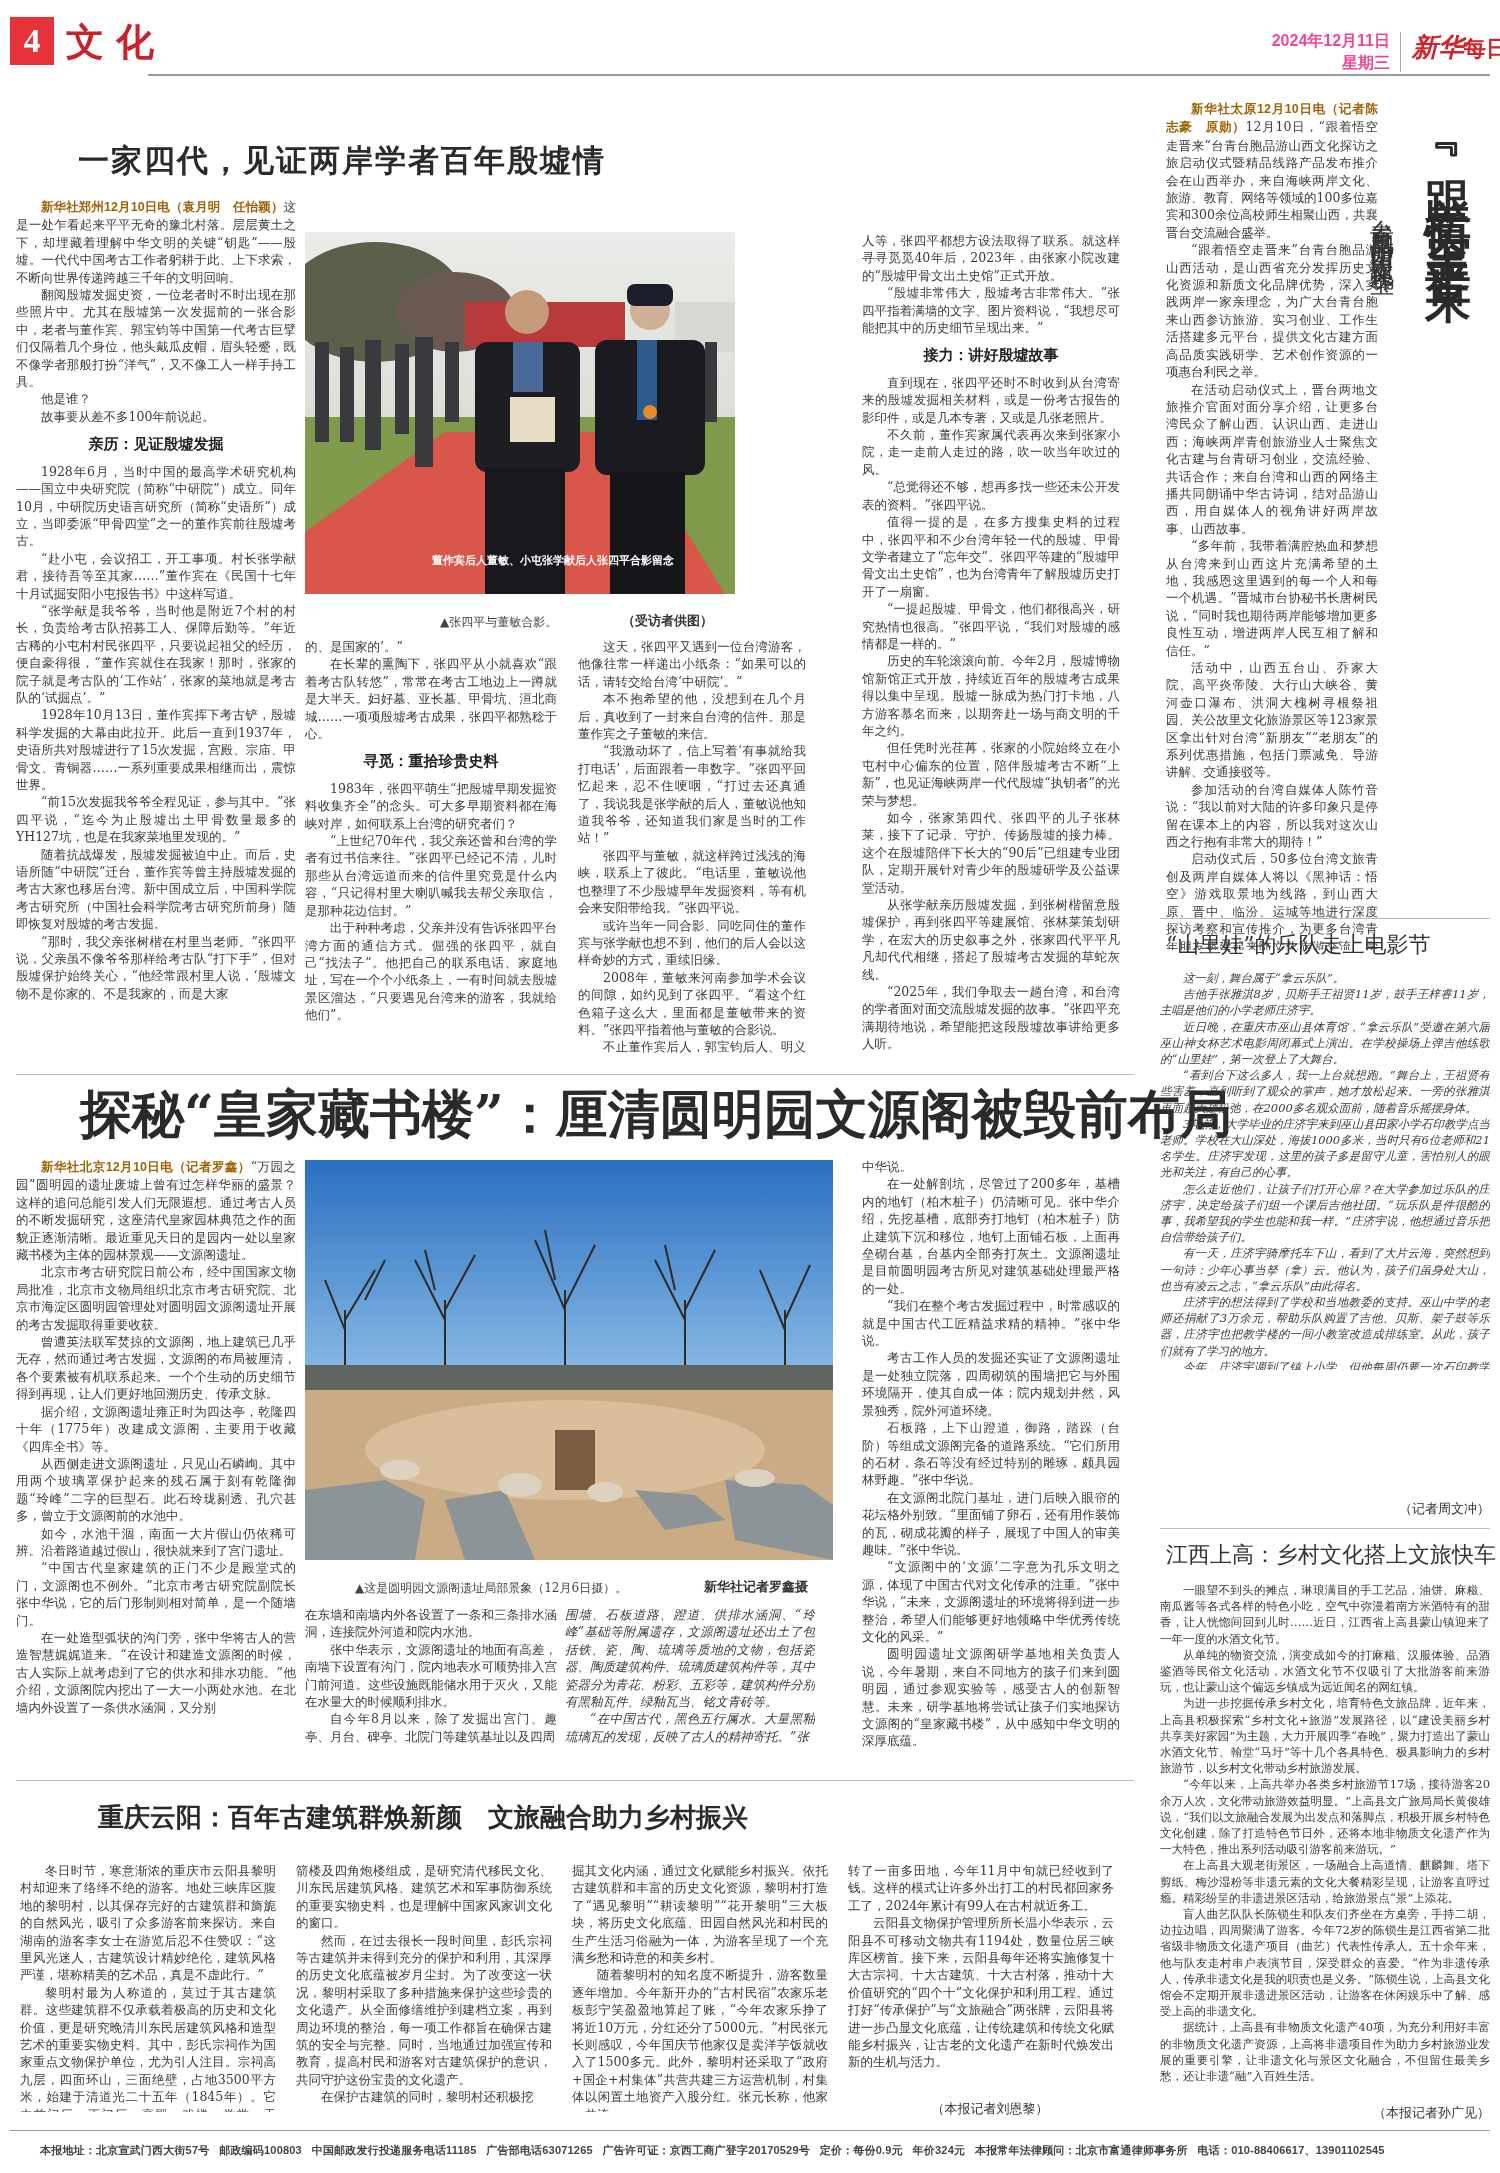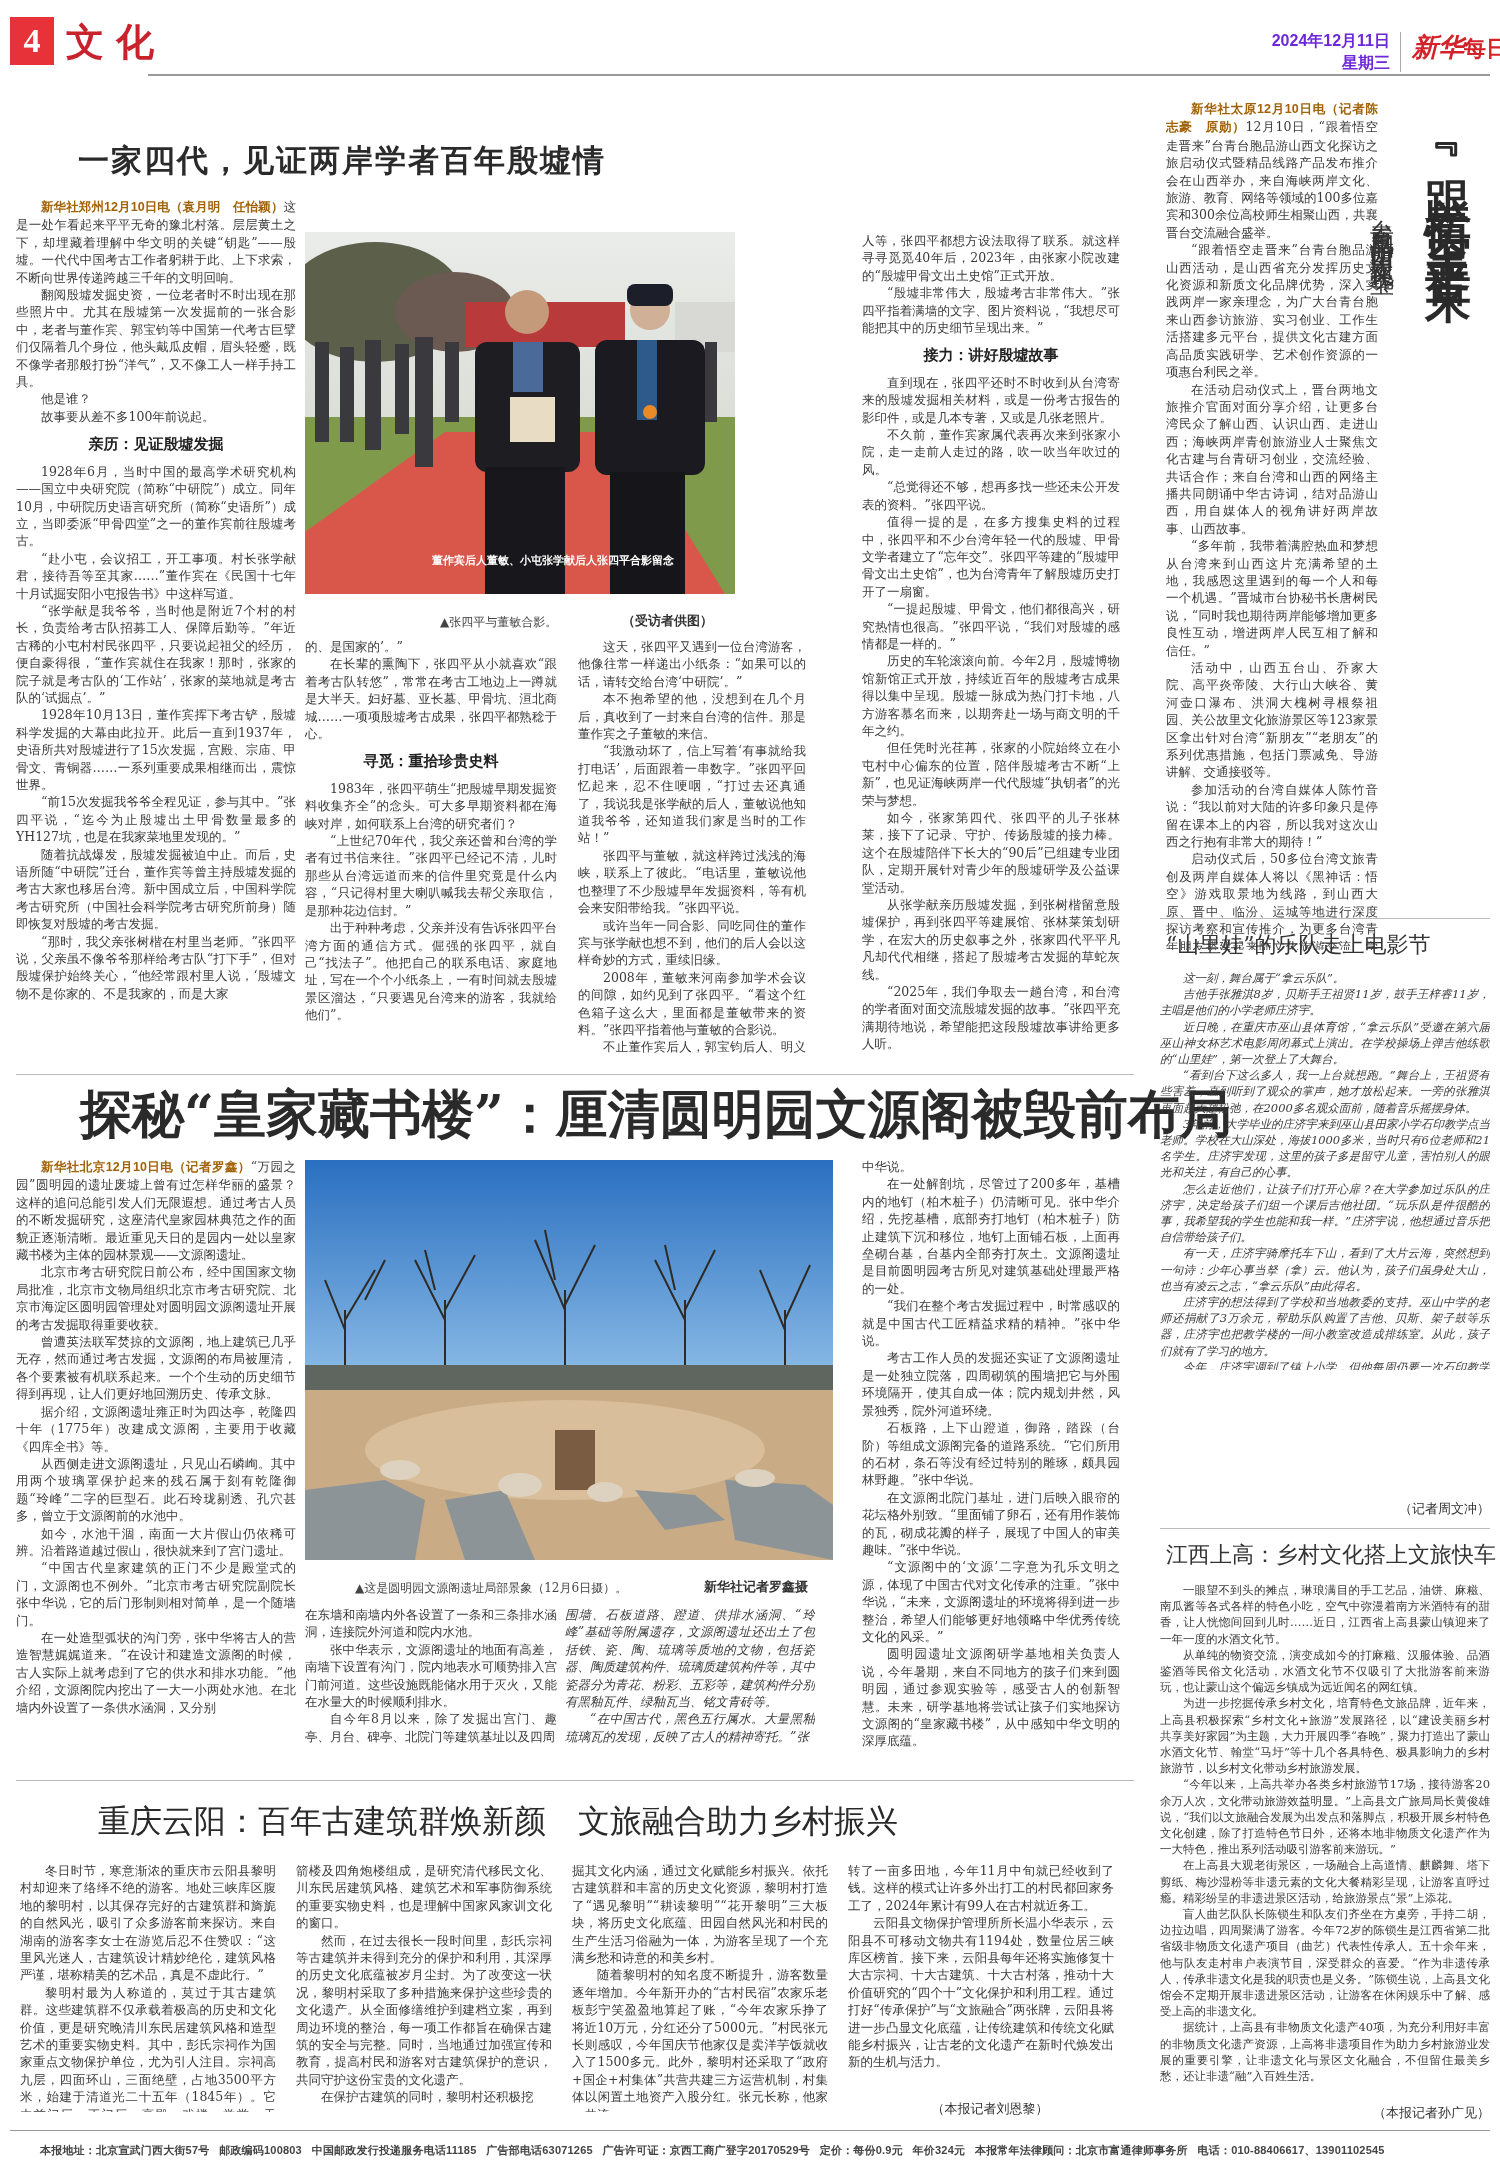--- a/index.html
+++ b/index.html
@@ -1,21 +1,21 @@
 <!DOCTYPE html>
 <html><head>
 <meta charset="utf-8">
 <style>
   * { box-sizing: border-box; margin: 0; padding: 0; }
   body { width: 1500px; height: 2173px; background: #fff; font-family: "DejaVu Serif", "Liberation Serif", serif; color: #222; position: relative; overflow: hidden; }
   .abs { position: absolute; }
   .page-num { left: 10px; top: 17px; width: 44px; height: 48px; background: #e8323a; color: #fff; font-family: "Liberation Serif", serif; font-weight: bold; font-size: 34px; text-align: center; line-height: 48px; }
   .section-name { left: 66px; top: 20px; color: #c8232c; font-size: 38px; font-weight: bold; letter-spacing: 12px; line-height: 44px; }
   .header-rule { left: 148px; top: 74px; width: 1342px; height: 2px; background: #999; }
-  .date-block { left: 1180px; top: 30px; text-align: right; font-family: "Liberation Sans", sans-serif; font-size: 16px; font-weight: bold; color: #6d28d9; line-height: 22px; width: 210px; }
+  .date-block { left: 1180px; top: 30px; text-align: right; font-family: "Liberation Sans", sans-serif; font-size: 16px; font-weight: bold; color: #ec4899; line-height: 22px; width: 210px; }
   .date-sep { left: 1400px; top: 32px; width: 1px; height: 40px; background: #aaa; }
   .masthead { left: 1412px; top: 30px; font-size: 26px; color: #d2232a; font-weight: bold; white-space: nowrap; }
   .masthead .small { color: #d2232a; font-size: 22px; }
   .h1 { font-family: "DejaVu Serif", serif; font-weight: bold; color: #2a2a2a; white-space: nowrap; }
   .body-text { font-size: 12.5px; line-height: 17.4px; color: #3a3a3a; text-align: justify; overflow: hidden; }
   .body-text p { text-indent: 2em; }
   .body-text .lead { font-family: "Liberation Sans", sans-serif; font-weight: bold; color: #a16207; }
   .subhead { font-family: "Liberation Sans", sans-serif; font-weight: bold; font-size: 15px; text-align: center; margin: 10px 0 10px; color: #222; text-indent: 0 !important; }
   .caption { font-size: 12px; color: #444; white-space: nowrap; }
   .credit { font-family: "Liberation Sans", sans-serif; font-size: 13px; font-weight: bold; color: #333; white-space: nowrap; }
@@ -243,21 +243,21 @@
   <p>从单纯的物资交流，演变成如今的打麻糍、汉服体验、品酒鉴酒等民俗文化活动，水酒文化节不仅吸引了大批游客前来游玩，也让蒙山这个偏远乡镇成为远近闻名的网红镇。</p>
   <p>为进一步挖掘传承乡村文化，培育特色文旅品牌，近年来，上高县积极探索“乡村文化+旅游”发展路径，以“建设美丽乡村　共享美好家园”为主题，大力开展四季“春晚”，聚力打造出了蒙山水酒文化节、翰堂“马圩”等十几个各具特色、极具影响力的乡村旅游节，以乡村文化带动乡村旅游发展。</p>
   <p>“今年以来，上高共举办各类乡村旅游节17场，接待游客20余万人次，文化带动旅游效益明显。”上高县文广旅局局长黄俊雄说，“我们以文旅融合发展为出发点和落脚点，积极开展乡村特色文化创建，除了打造特色节日外，还将本地非物质文化遗产作为一大特色，推出系列活动吸引游客前来游玩。”</p>
   <p>在上高县大观老街景区，一场融合上高道情、麒麟舞、塔下剪纸、梅沙湿粉等非遗元素的文化大餐精彩呈现，让游客直呼过瘾。精彩纷呈的非遗进景区活动，给旅游景点“景”上添花。</p>
   <p>盲人曲艺队队长陈锁生和队友们齐坐在方桌旁，手持二胡，边拉边唱，四周聚满了游客。今年72岁的陈锁生是江西省第二批省级非物质文化遗产项目（曲艺）代表性传承人。五十余年来，他与队友走村串户表演节目，深受群众的喜爱。“作为非遗传承人，传承非遗文化是我的职责也是义务。”陈锁生说，上高县文化馆会不定期开展非遗进景区活动，让游客在休闲娱乐中了解、感受上高的非遗文化。</p>
   <p>据统计，上高县有非物质文化遗产40项，为充分利用好丰富的非物质文化遗产资源，上高将非遗项目作为助力乡村旅游业发展的重要引擎，让非遗文化与景区文化融合，不但留住最美乡愁，还让非遗“融”入百姓生活。</p>
 </div>
 <div class="abs byline" style="left:1300px; top:2104px; width:190px;">（本报记者孙广见）</div>
 
 <div class="abs rule" style="left:16px; top:1780px; width:1118px; height:1px;"></div>
-<div class="abs h1" style="left:98px; top:1800px; font-size:32px; font-weight:normal;">重庆云阳：百年古建筑群焕新颜　文旅融合助力乡村振兴</div>
+<div class="abs h1" style="left:98px; top:1800px; font-size:26px; font-weight:bold;">重庆云阳：百年古建筑群焕新颜　文旅融合助力乡村振兴</div>
 
 <div class="abs body-text" style="left:20px; top:1862px; width:256px; height:250px;">
   <p>冬日时节，寒意渐浓的重庆市云阳县黎明村却迎来了络绎不绝的游客。地处三峡库区腹地的黎明村，以其保存完好的古建筑群和旖旎的自然风光，吸引了众多游客前来探访。来自湖南的游客李女士在游览后忍不住赞叹：“这里风光迷人，古建筑设计精妙绝伦，建筑风格严谨，堪称精美的艺术品，真是不虚此行。”</p>
   <p>黎明村最为人称道的，莫过于其古建筑群。这些建筑群不仅承载着极高的历史和文化价值，更是研究晚清川东民居建筑风格和造型艺术的重要实物史料。其中，彭氏宗祠作为国家重点文物保护单位，尤为引人注目。宗祠高九层，四面环山，三面绝壁，占地3500平方米，始建于清道光二十五年（1845年）。它由前门厅、正门厅、享殿、戏楼、学堂、天井、城墙、围墙、厢房、</p>
 </div>
 <div class="abs body-text" style="left:296px; top:1862px; width:256px; height:250px;">
   <p style="text-indent:0">箭楼及四角炮楼组成，是研究清代移民文化、川东民居建筑风格、建筑艺术和军事防御系统的重要实物史料，也是理解中国家风家训文化的窗口。</p>
   <p>然而，在过去很长一段时间里，彭氏宗祠等古建筑并未得到充分的保护和利用，其深厚的历史文化底蕴被岁月尘封。为了改变这一状况，黎明村采取了多种措施来保护这些珍贵的文化遗产。从全面修缮维护到建档立案，再到周边环境的整治，每一项工作都旨在确保古建筑的安全与完整。同时，当地通过加强宣传和教育，提高村民和游客对古建筑保护的意识，共同守护这份宝贵的文化遗产。</p>
   <p>在保护古建筑的同时，黎明村还积极挖</p>
 </div>

